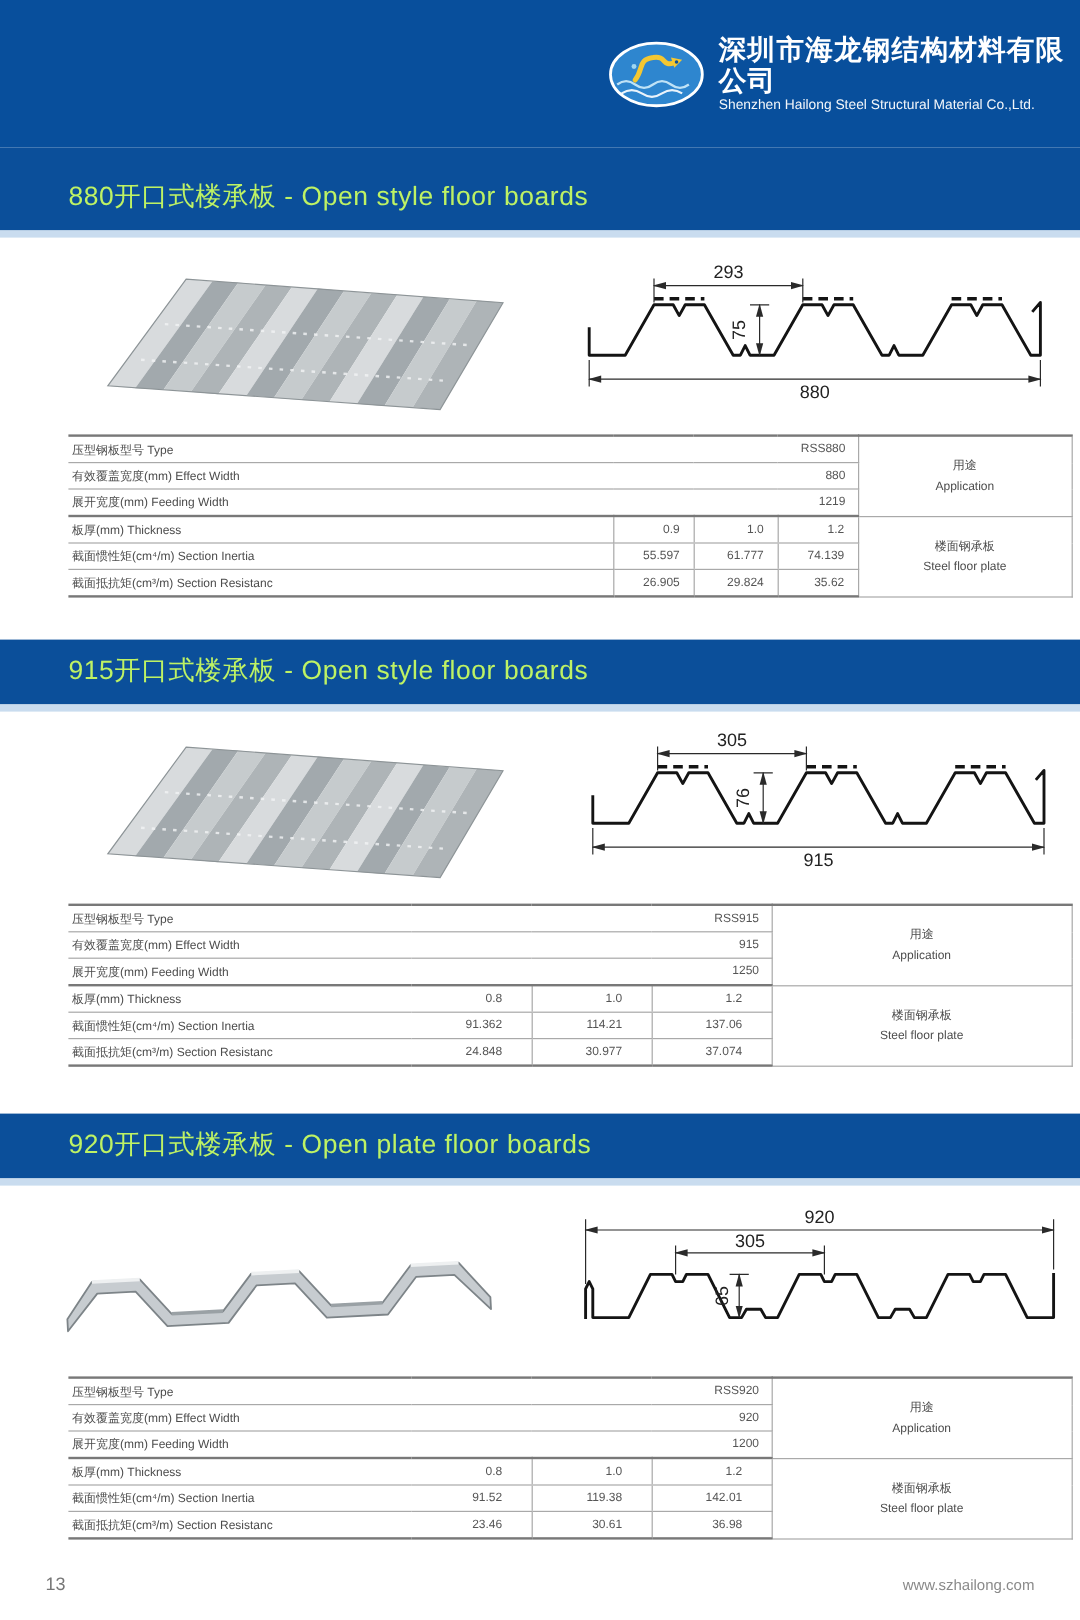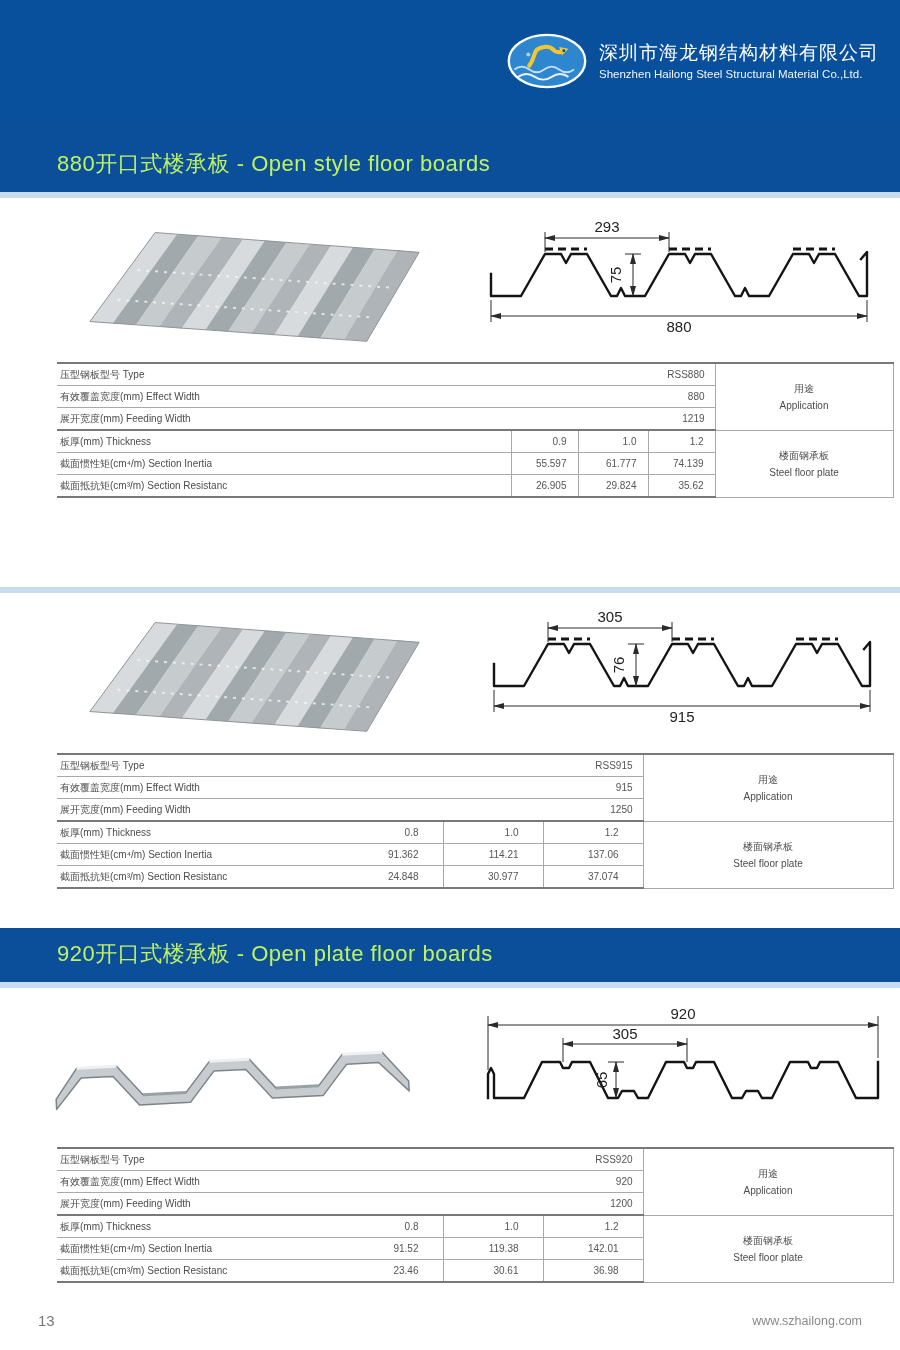--- a/index.html
+++ b/index.html
@@ -3,21 +3,21 @@
 <meta charset="utf-8">
 <style>
   html,body{margin:0;padding:0;background:#e8e8e8;}
   #page{position:relative;width:900px;height:1350px;margin:0 auto;background:#ffffff;
         font-family:"Liberation Sans","DejaVu Sans",sans-serif;overflow:hidden;}
   
   .hdr{position:absolute;left:0;top:0;width:900px;height:123px;background:#084f9c;}
   .hdr-inner{position:absolute;left:505px;top:28px;display:flex;align-items:center;}
   .logo{width:84px;height:66px;flex:0 0 auto;}
   .co{margin-left:10px;color:#ffffff;}
-  .co-cn{font-size:19px;font-weight:normal;letter-spacing:1px;line-height:26px;}
+  .co-cn{font-size:23px;font-weight:bold;letter-spacing:1px;line-height:26px;}
   .co-en{font-size:11.5px;line-height:16px;opacity:.95;}
   
   .bar{position:absolute;left:0;width:900px;background:#0b4f9a;color:#bef264;}
   .bar .t{position:absolute;left:57px;bottom:13px;font-size:22px;letter-spacing:.5px;}
   .bar1{top:123px;height:69px;}
   .bar2{top:533px;height:54px;}
   .bar3{top:928px;height:54px;}
   .strip{position:absolute;left:0;width:900px;height:6px;background:#c9dcEF;background:#c9dcef;}
   .strip1{top:192px;} .strip2{top:587px;} .strip3{top:982px;}
   
@@ -83,20 +83,23 @@
         <div class="co-en">Shenzhen Hailong Steel Structural Material Co.,Ltd.</div>
       </div>
     </div>
   </div>
 
   <div class="bar bar1">
     <div class="t">880开口式楼承板 - Open style floor boards</div>
   </div>
   <div class="strip strip1"></div>
 
+  <div class="bar bar2">
+    <div class="t">915开口式楼承板 - Open style floor boards</div>
+  </div>
   <div class="strip strip2"></div>
 
   <div class="bar bar3">
     <div class="t">920开口式楼承板 - Open plate floor boards</div>
   </div>
   <div class="strip strip3"></div>
 
   <svg class="ph" style="left:78px;top:210px" width="356" height="140" viewBox="0 0 360 140">
     <polygon points="78,22 100,24 35,114 12,112" fill="#d8dbdd"></polygon>
       <polygon points="100,24 122,25 59,115 35,114" fill="#a2a9ad"></polygon>

